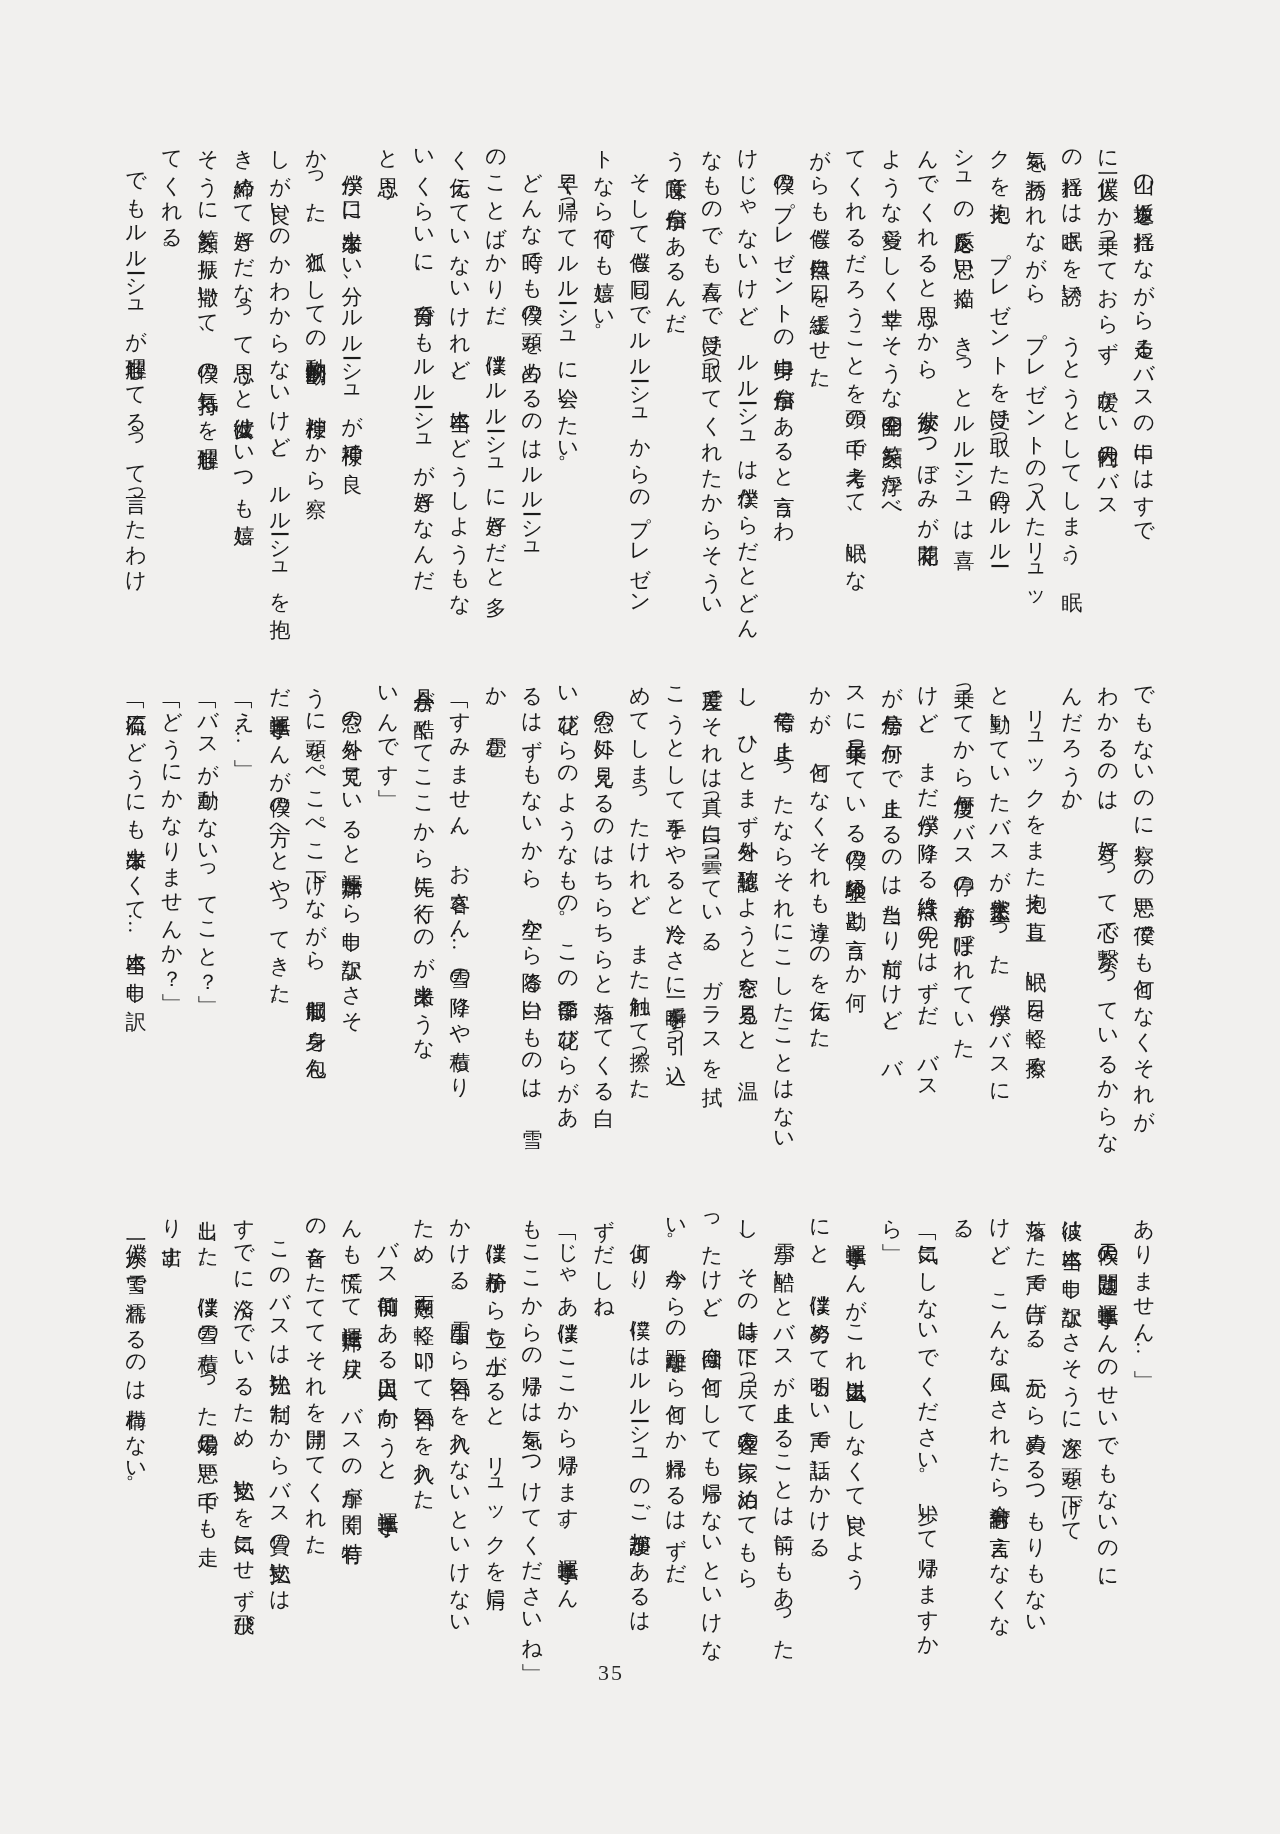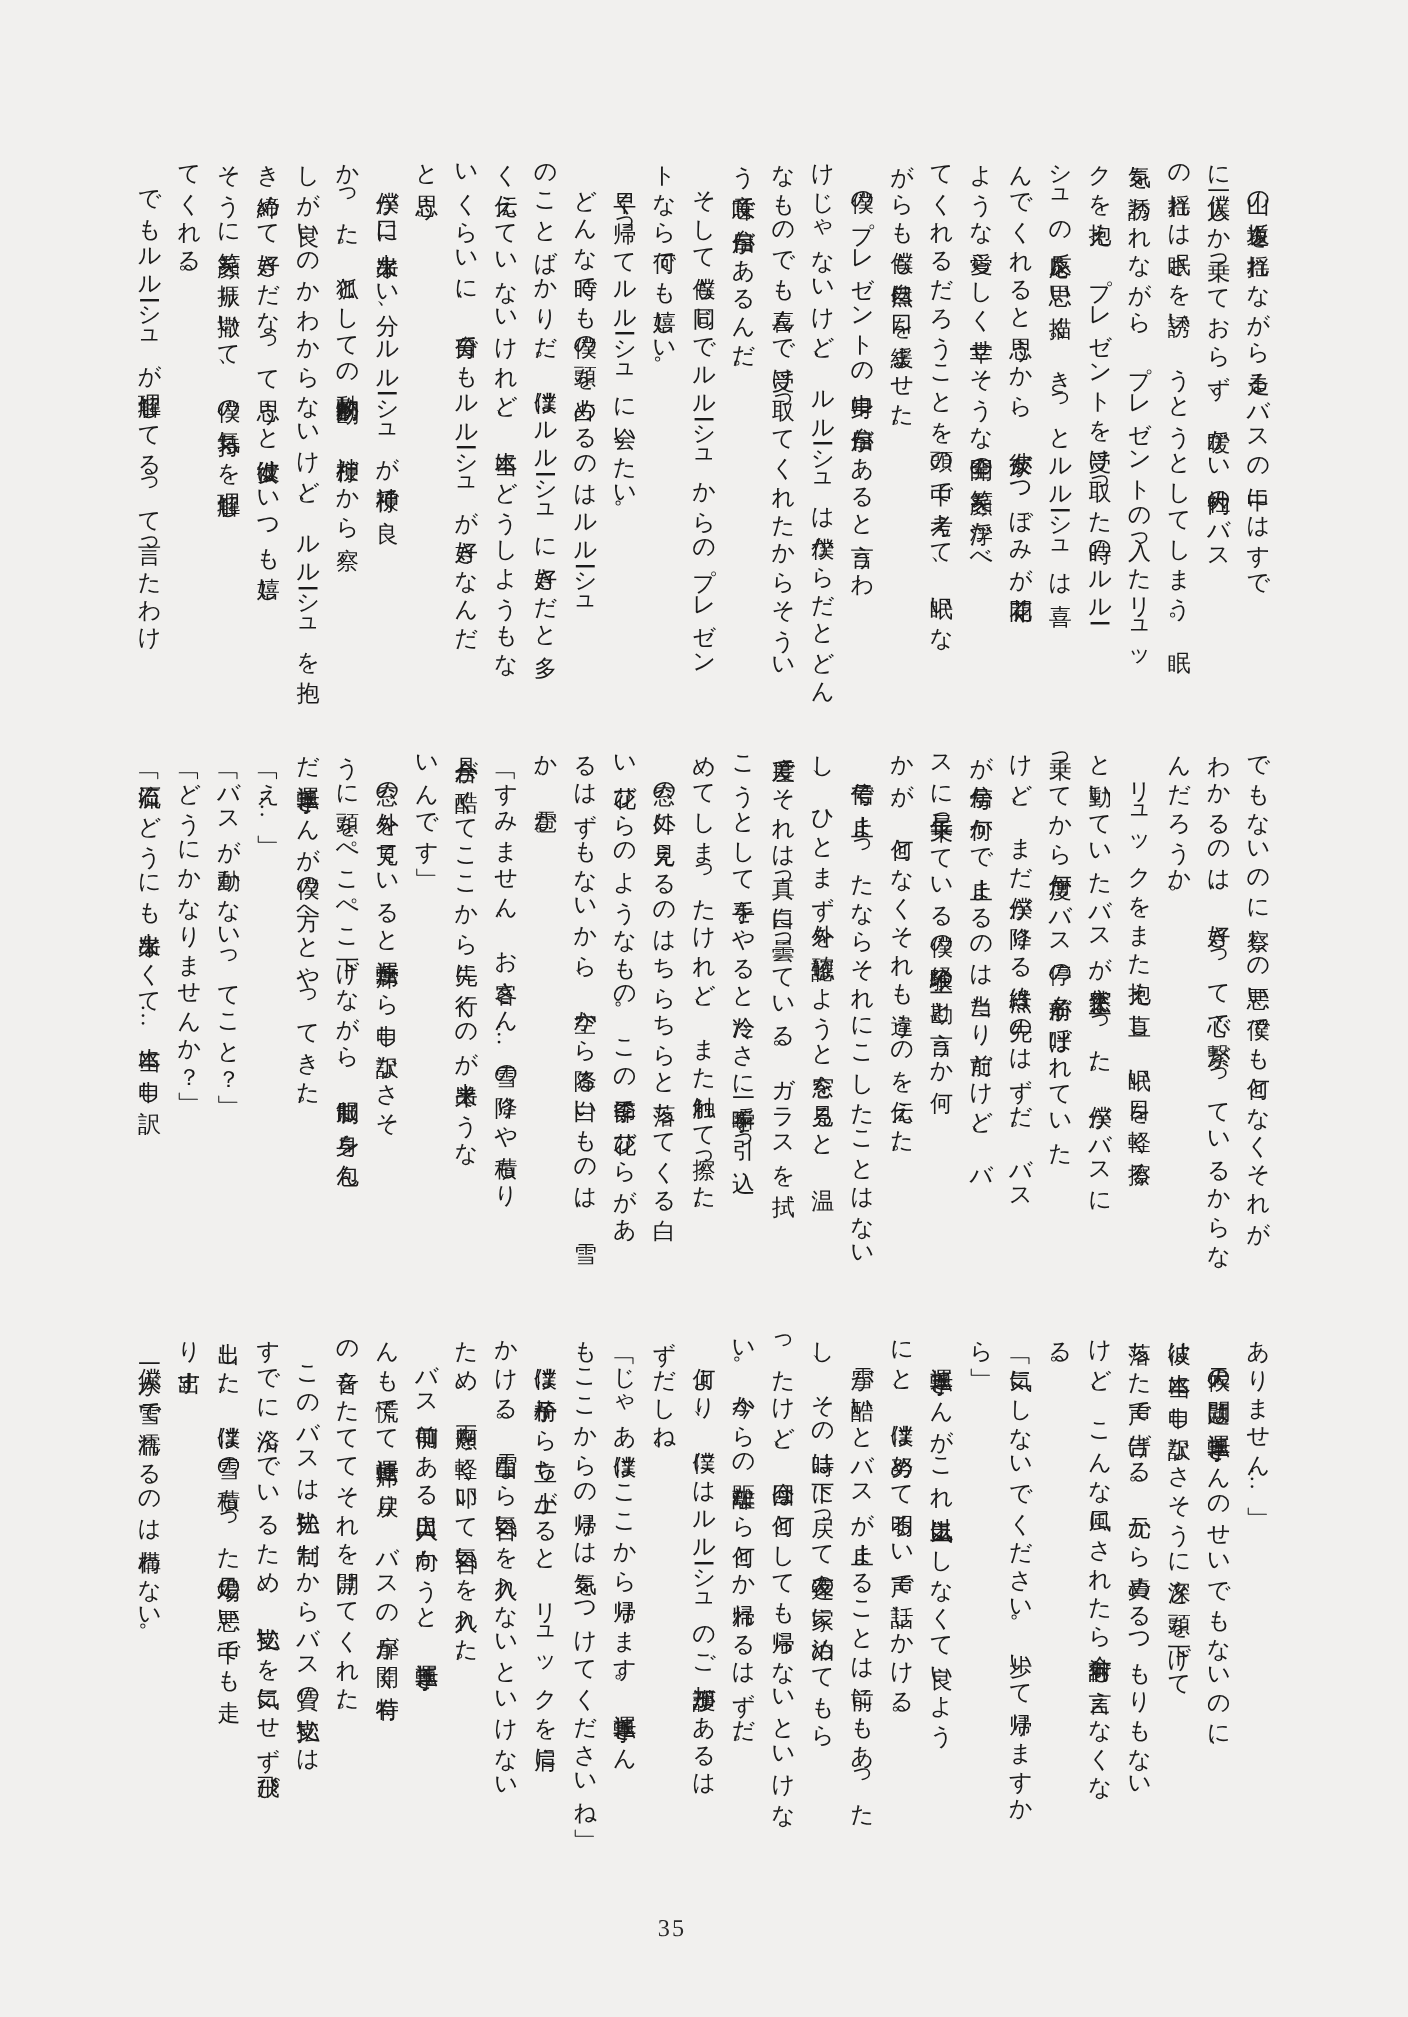--- a/index.html
+++ b/index.html
@@ -29,21 +29,21 @@
   .tblock.b1 { top: 135px; }
   .tblock.b2 { top: 672px; }
   .tblock.b3 { top: 1204px; }
   .tcol {
     margin: 0;
     padding: 0;
     white-space: nowrap;
   }
   .pagenum {
     position: absolute;
-    top: 1740px;
+    top: 1660px;
     left: 598px;
     font-size: 22px;
     letter-spacing: 2px;
     color: #2a2a2a;
   }
 </style>
 </head>
 <body>
 
 <div class="page">

